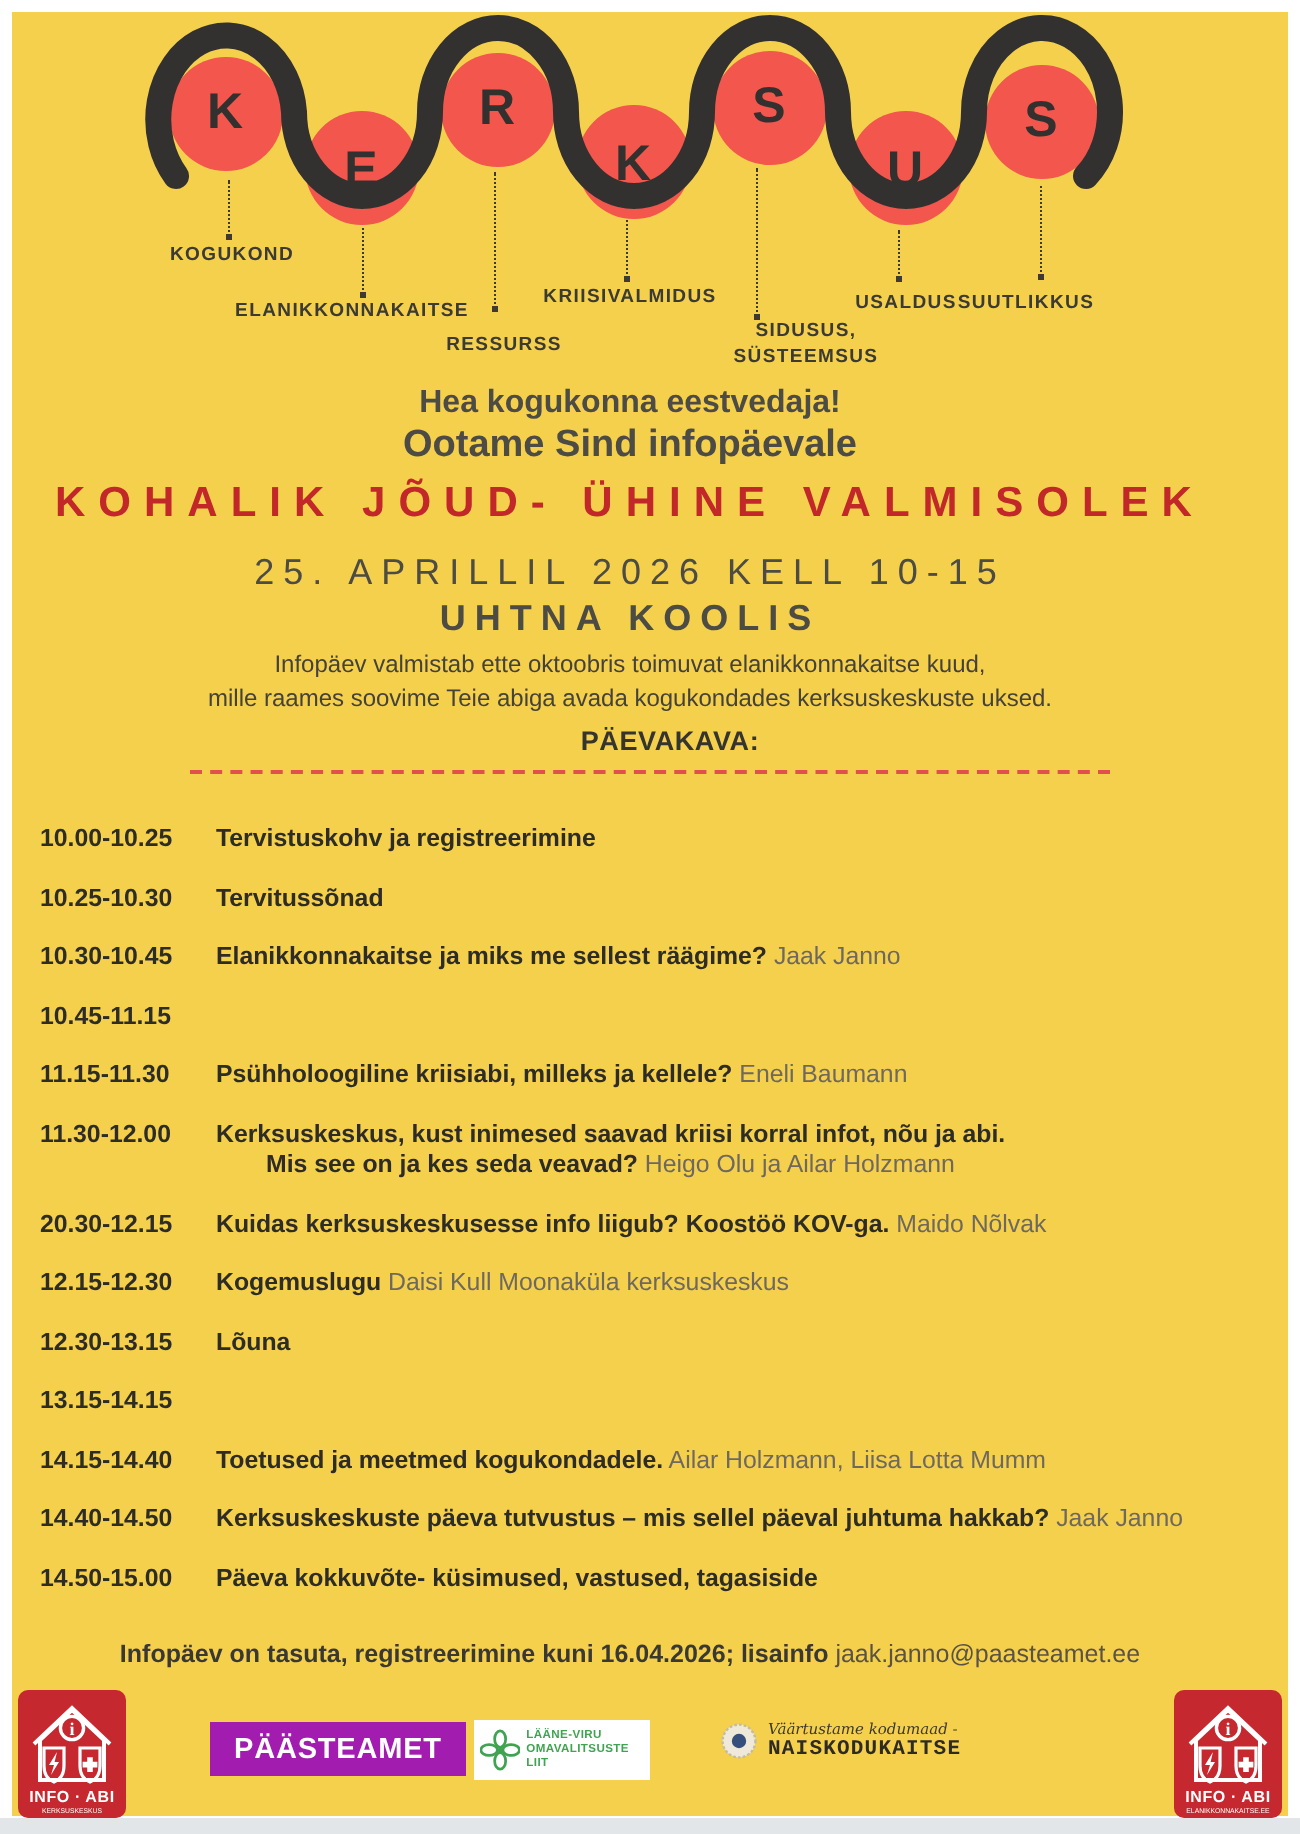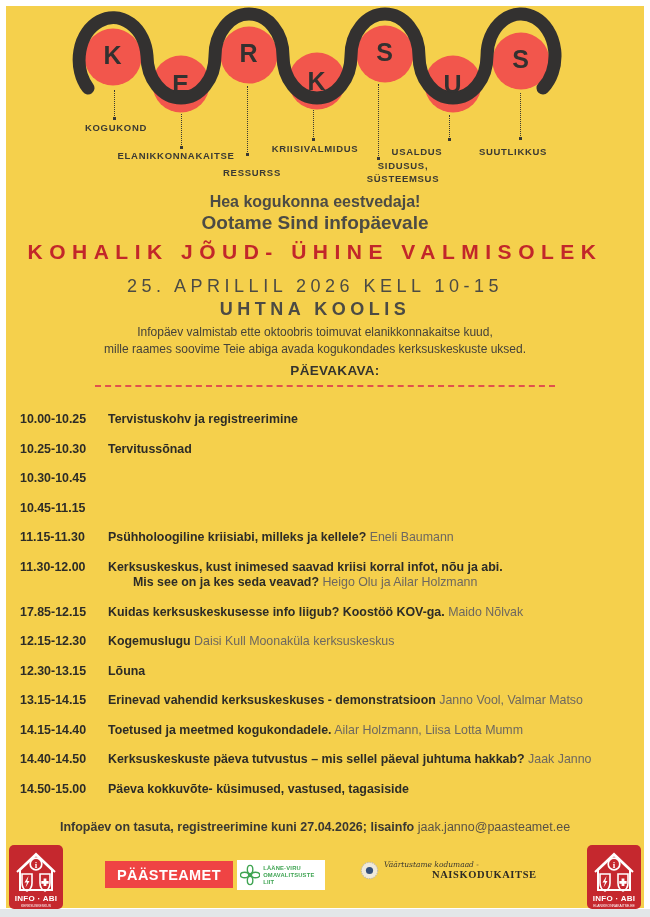--- a/index.html
+++ b/index.html
@@ -35,28 +35,28 @@
   .desc{flex:1;}
   .b{font-weight:bold;}
   .n{font-weight:normal;color:#6e685f;}
   .line2{margin-left:25px;}
 
   
   .footnote{top:820px;font-size:12.5px;font-weight:bold;color:#3a3832;}
   .footnote .email{font-weight:normal;color:#5a5245;}
 
   .logo-infoabi{position:absolute;top:845px;}
-  .logo-paasteamet{position:absolute;left:105px;top:861px;height:27px;background:#ef4444;color:#fff;
+  .logo-paasteamet{position:absolute;left:105px;top:861px;height:27px;background:#a21caf;color:#fff;
     display:flex;align-items:center;padding:0 12px;font-size:14.5px;font-weight:bold;letter-spacing:0.4px;}
   .logo-lv{position:absolute;left:237px;top:860px;width:88px;height:30px;background:#ffffff;
     display:flex;align-items:center;gap:3px;padding:0 3px;box-sizing:border-box;}
   .lv-text{color:#3FA452;font-size:5.8px;font-weight:bold;line-height:7px;letter-spacing:0.2px;}
   .logo-nkk{position:absolute;left:360px;top:860px;display:flex;align-items:center;gap:5px;}
   .nkk-script{font-family:"DejaVu Serif","Liberation Serif",serif;font-style:italic;font-size:7.5px;color:#3b382f;}
-  .nkk-name{font-family:Liberation Serif, serif;font-size:10.5px;font-weight:bold;letter-spacing:0.6px;color:#2e2b24;margin-left:48px;}
+  .nkk-name{font-family:Liberation Mono, monospace;font-size:10.5px;font-weight:bold;letter-spacing:0.6px;color:#2e2b24;}
 </style>
 </head>
 <body>
 
 <div class="page">
   <div class="poster-bg"></div>
 
   <svg class="acro" width="650" height="200" viewBox="0 0 650 200">
     <g>
       <circle class="rc" cx="113" cy="57" r="28.5"></circle>
@@ -84,21 +84,21 @@
   <i class="conn" style="left:378px;top:84px;height:72px"></i>
   <i class="conn" style="left:449px;top:115px;height:22px"></i>
   <i class="conn" style="left:520px;top:93px;height:43px"></i>
 
   <div class="aword" style="left:116px;top:121px">KOGUKOND</div>
   <div class="aword" style="left:176px;top:149px">ELANIKKONNAKAITSE</div>
   <div class="aword" style="left:252px;top:166px">RESSURSS</div>
   <div class="aword" style="left:315px;top:142px">KRIISIVALMIDUS</div>
   <div class="aword" style="left:403px;top:159px">SIDUSUS,
 SÜSTEEMSUS</div>
-  <div class="aword" style="left:417px;top:145px">USALDUS</div>
+  <div class="aword" style="left:453px;top:145px">USALDUS</div>
   <div class="aword" style="left:513px;top:145px">SUUTLIKKUS</div>
 
   <div class="centerline intro1">Hea kogukonna eestvedaja!</div>
   <div class="centerline intro2">Ootame Sind infopäevale</div>
   <div class="centerline title">KOHALIK JÕUD- ÜHINE VALMISOLEK</div>
   <div class="centerline dateline">25. APRILLIL 2026 KELL 10-15</div>
   <div class="centerline venueline">UHTNA KOOLIS</div>
   <div class="centerline descpara">
     <span>Infopäev valmistab ette oktoobris toimuvat elanikkonnakaitse kuud,</span><br>
     <span>mille raames soovime Teie abiga avada kogukondades kerksuskeskuste uksed.</span>
@@ -110,64 +110,64 @@
       <div class="row">
         <div class="time">10.00-10.25</div>
         <div class="desc"><span class="b">Tervistuskohv ja registreerimine</span></div>
       </div>
       <div class="row">
         <div class="time">10.25-10.30</div>
         <div class="desc"><span class="b">Tervitussõnad</span></div>
       </div>
       <div class="row">
         <div class="time">10.30-10.45</div>
+        <div class="desc"><span class="b">Elanikkonnakaitse ja miks me sellest räägime?</span><span class="n"> Jaak Janno</span></div>
       </div>
       <div class="row">
         <div class="time">10.45-11.15</div>
       </div>
       <div class="row">
         <div class="time">11.15-11.30</div>
         <div class="desc"><span class="b">Psühholoogiline kriisiabi, milleks ja kellele?</span><span class="n"> Eneli Baumann</span></div>
       </div>
       <div class="row">
         <div class="time">11.30-12.00</div>
         <div class="desc"><span class="b">Kerksuskeskus, kust inimesed saavad kriisi korral infot, nõu ja abi.</span><div class="line2"><span class="b">Mis see on ja kes seda veavad?</span><span class="n"> Heigo Olu ja Ailar Holzmann</span></div></div>
       </div>
       <div class="row">
-        <div class="time">17.85-12.15</div>
+        <div class="time">20.30-12.15</div>
         <div class="desc"><span class="b">Kuidas kerksuskeskusesse info liigub? Koostöö KOV-ga.</span><span class="n"> Maido Nõlvak</span></div>
       </div>
       <div class="row">
         <div class="time">12.15-12.30</div>
         <div class="desc"><span class="b">Kogemuslugu</span><span class="n"> Daisi Kull Moonaküla kerksuskeskus</span></div>
       </div>
       <div class="row">
         <div class="time">12.30-13.15</div>
         <div class="desc"><span class="b">Lõuna</span></div>
       </div>
       <div class="row">
         <div class="time">13.15-14.15</div>
-        <div class="desc"><span class="b">Erinevad vahendid kerksuskeskuses - demonstratsioon</span><span class="n"> Janno Vool, Valmar Matso</span></div>
       </div>
       <div class="row">
         <div class="time">14.15-14.40</div>
         <div class="desc"><span class="b">Toetused ja meetmed kogukondadele.</span><span class="n"> Ailar Holzmann, Liisa Lotta Mumm</span></div>
       </div>
       <div class="row">
         <div class="time">14.40-14.50</div>
         <div class="desc"><span class="b">Kerksuskeskuste päeva tutvustus – mis sellel päeval juhtuma hakkab?</span><span class="n"> Jaak Janno</span></div>
       </div>
       <div class="row">
         <div class="time">14.50-15.00</div>
         <div class="desc"><span class="b">Päeva kokkuvõte- küsimused, vastused, tagasiside</span></div>
       </div>
     </div>
 
   <div class="centerline footnote">
-    <span>Infopäev on tasuta, registreerimine kuni 27.04.2026; lisainfo</span>
+    <span>Infopäev on tasuta, registreerimine kuni 16.04.2026; lisainfo</span>
     <span class="email">jaak.janno@paasteamet.ee</span>
   </div>
 
   <svg class="logo-infoabi" style="left:9px" width="54" height="64" viewBox="0 0 54 64">
     <rect width="54" height="64" rx="5" fill="#C5282E"></rect>
     <path d="M11,45 V25 L27,10 L43,25 V45 Z" fill="none" stroke="#ffffff" stroke-width="2"></path>
     <path d="M8,27 L27,9 L46,27" fill="none" stroke="#ffffff" stroke-width="2"></path>
     <circle cx="27" cy="19" r="5.8" fill="none" stroke="#ffffff" stroke-width="1.7"></circle>
     <text x="27" y="22.5" font-size="9" font-weight="bold" fill="#ffffff" text-anchor="middle" font-family="Liberation Serif, serif">i</text>
     <path d="M13,29 h10 v9 c0,4.5 -2.5,7 -5,8 c-2.5,-1 -5,-3.5 -5,-8 Z" fill="none" stroke="#ffffff" stroke-width="1.6"></path>

